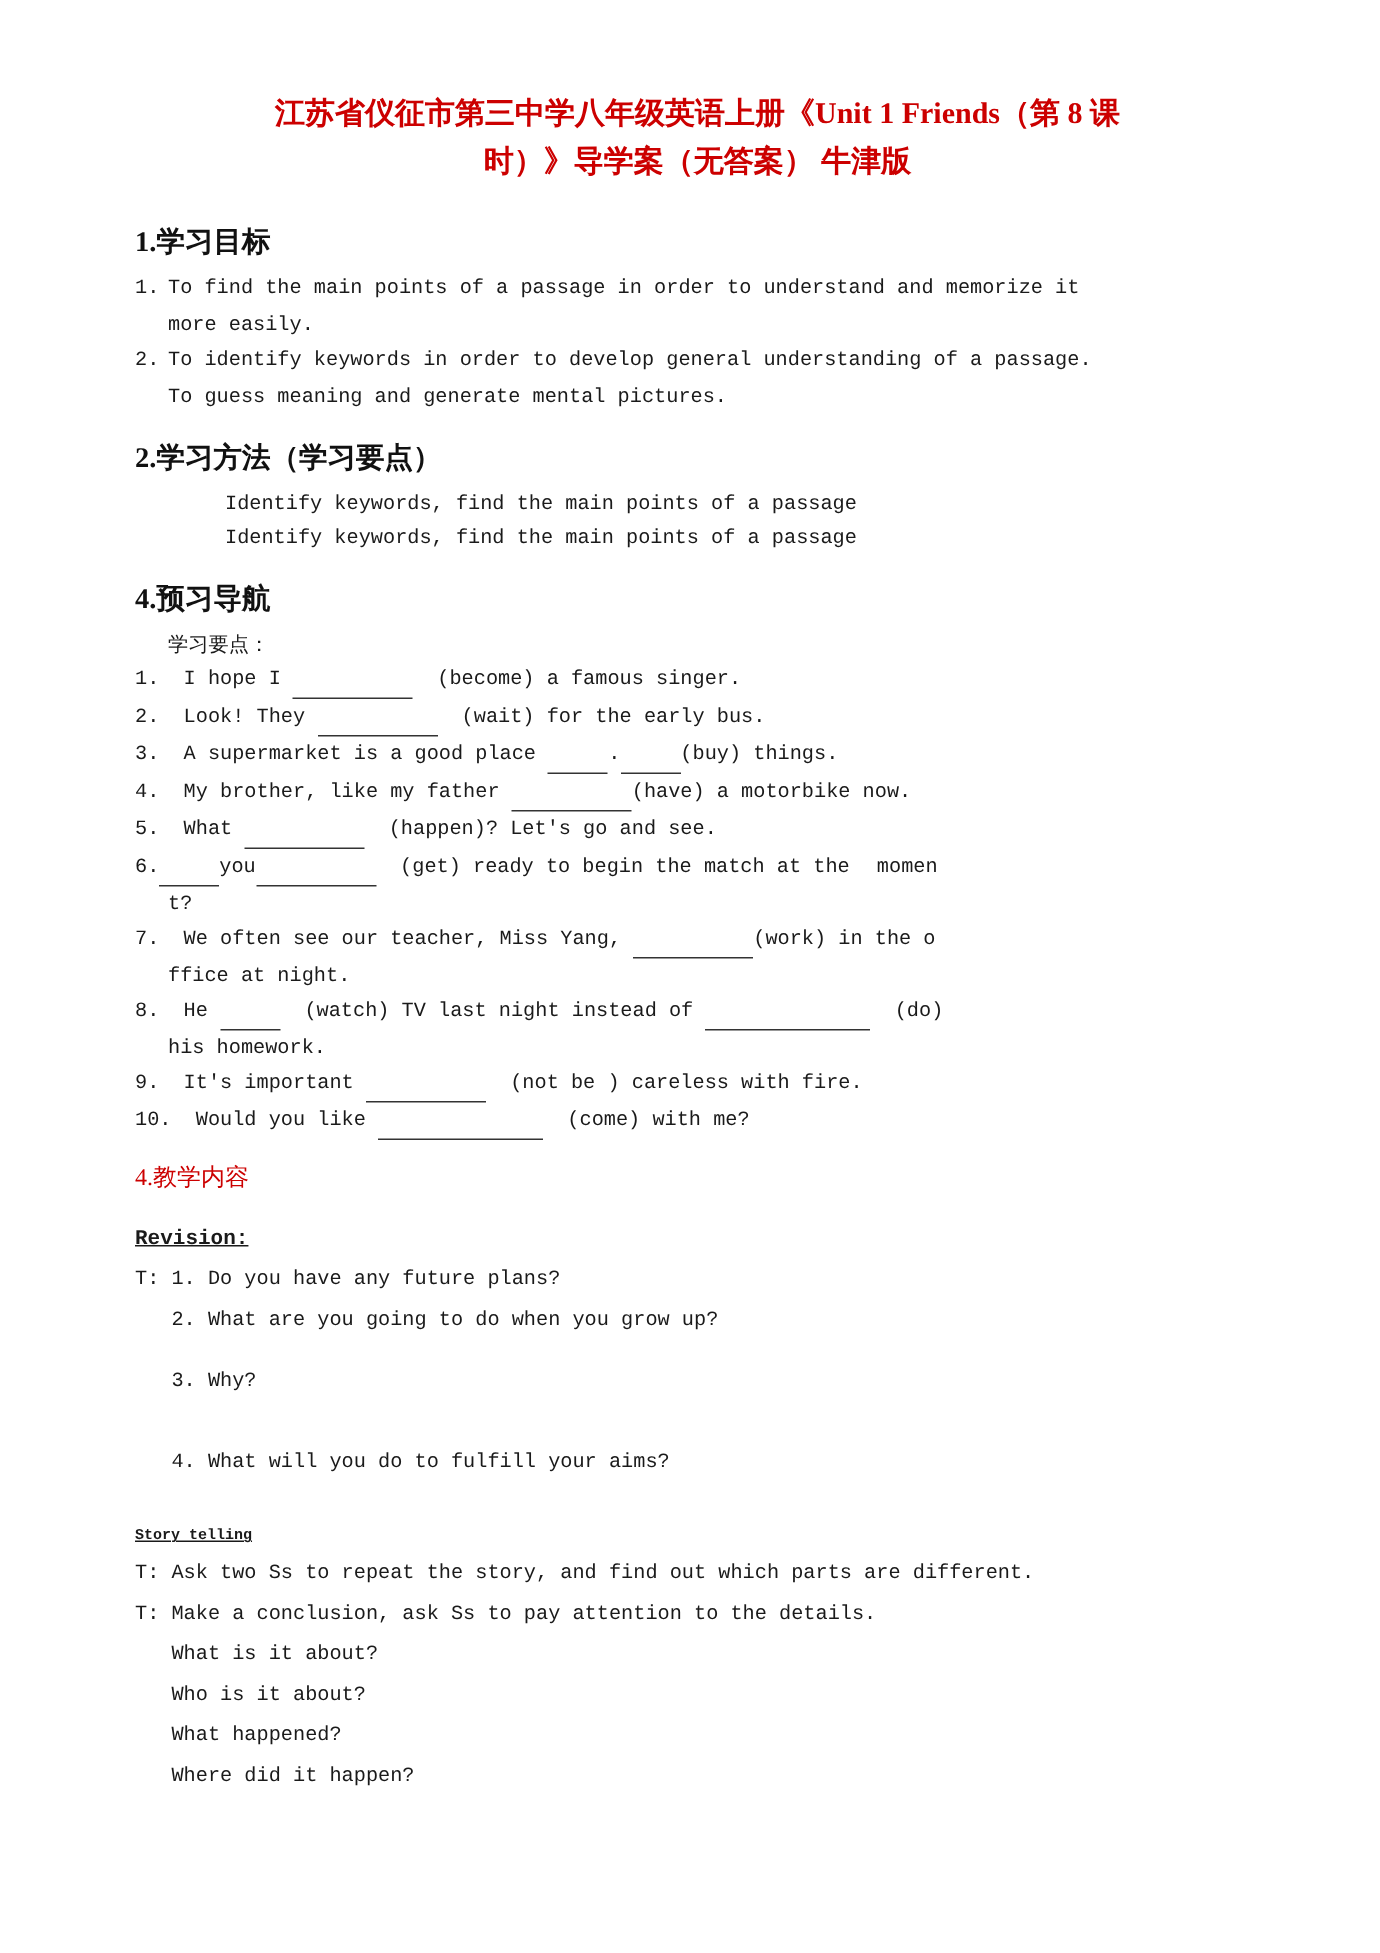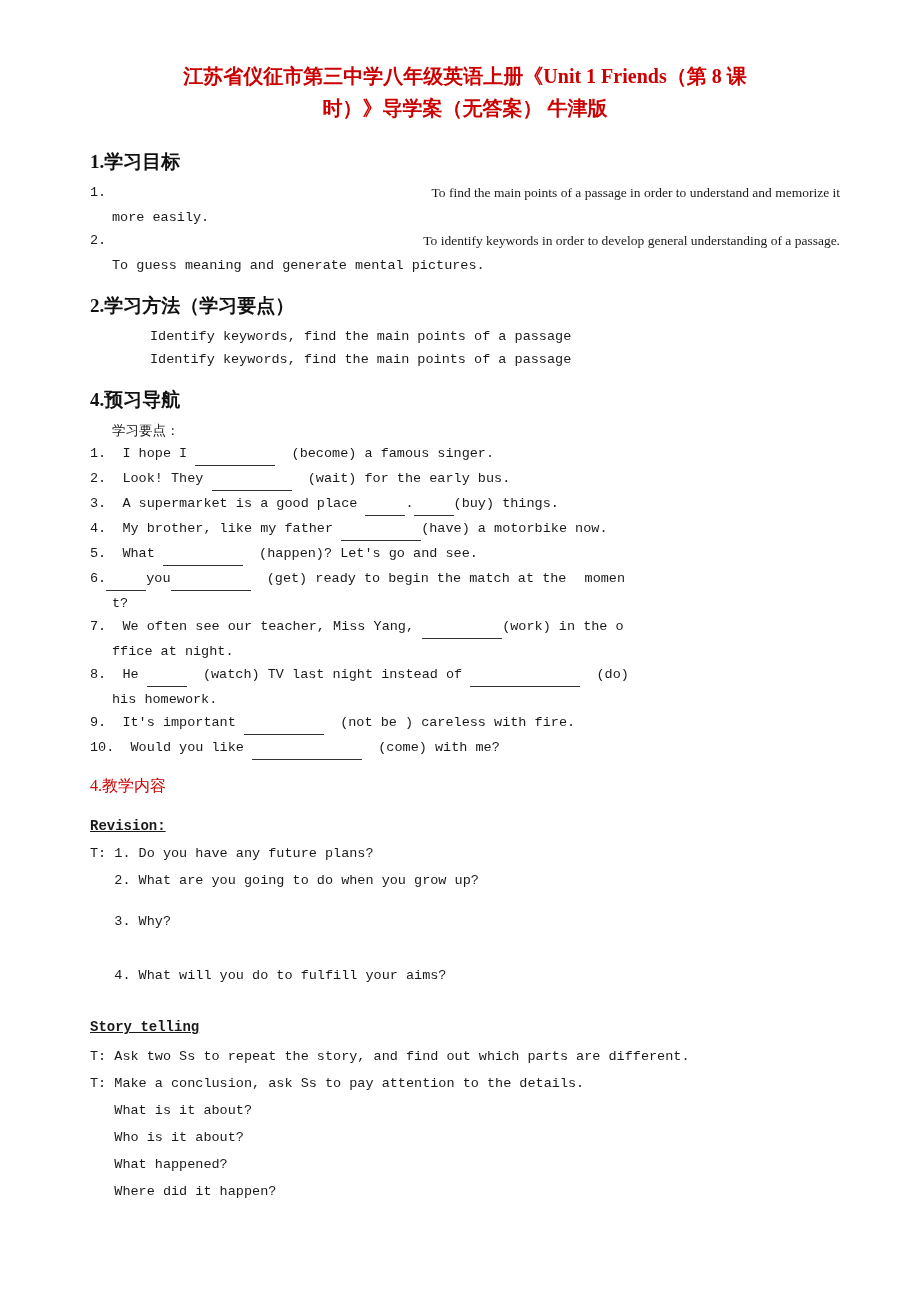--- a/index.html
+++ b/index.html
@@ -43,22 +43,21 @@
       display: flex;
       margin-bottom: 2px;
     }
     .num {
       min-width: 22px;
       font-size: 14px;
     }
     .item-text {
       flex: 1;
       font-size: 13.5px;
-      font-family: Liberation Serif, serif;
-      text-align: right;
+      font-family: Liberation Mono, monospace;
     }
     .indent {
       padding-left: 22px;
       font-size: 13.5px;
       font-family: "Courier New", monospace;
     }
     .double-indent {
       padding-left: 60px;
       font-size: 13.5px;
       font-family: "Courier New", monospace;
@@ -184,21 +183,21 @@
     <p>&nbsp;&nbsp; 2. What are you going to do when you grow up?</p>
     <div class="spacer"></div>
     <p>&nbsp;&nbsp; 3. Why?</p>
     <div class="spacer"></div>
     <div class="spacer"></div>
     <p>&nbsp;&nbsp; 4. What will you do to fulfill your aims?</p>
   </div>
 
   <div class="spacer"></div>
   <div class="story-section">
-    <div class="bold-underline mono" style="font-size:14px; margin-bottom:6px; margin-top:8px;">Story telling</div>
+    <div class="bold-underline mono" style="font-size:10px; margin-bottom:6px; margin-top:8px;">Story telling</div>
     <p>T: Ask two Ss to repeat the story, and find out which parts are different.</p>
     <p>T: Make a conclusion, ask Ss to pay attention to the details.</p>
     <p>&nbsp;&nbsp; What is it about?</p>
     <p>&nbsp;&nbsp; Who is it about?</p>
     <p>&nbsp;&nbsp; What happened?</p>
     <p>&nbsp;&nbsp; Where did it happen?</p>
   </div>
 </div>
 
 </body></html>

